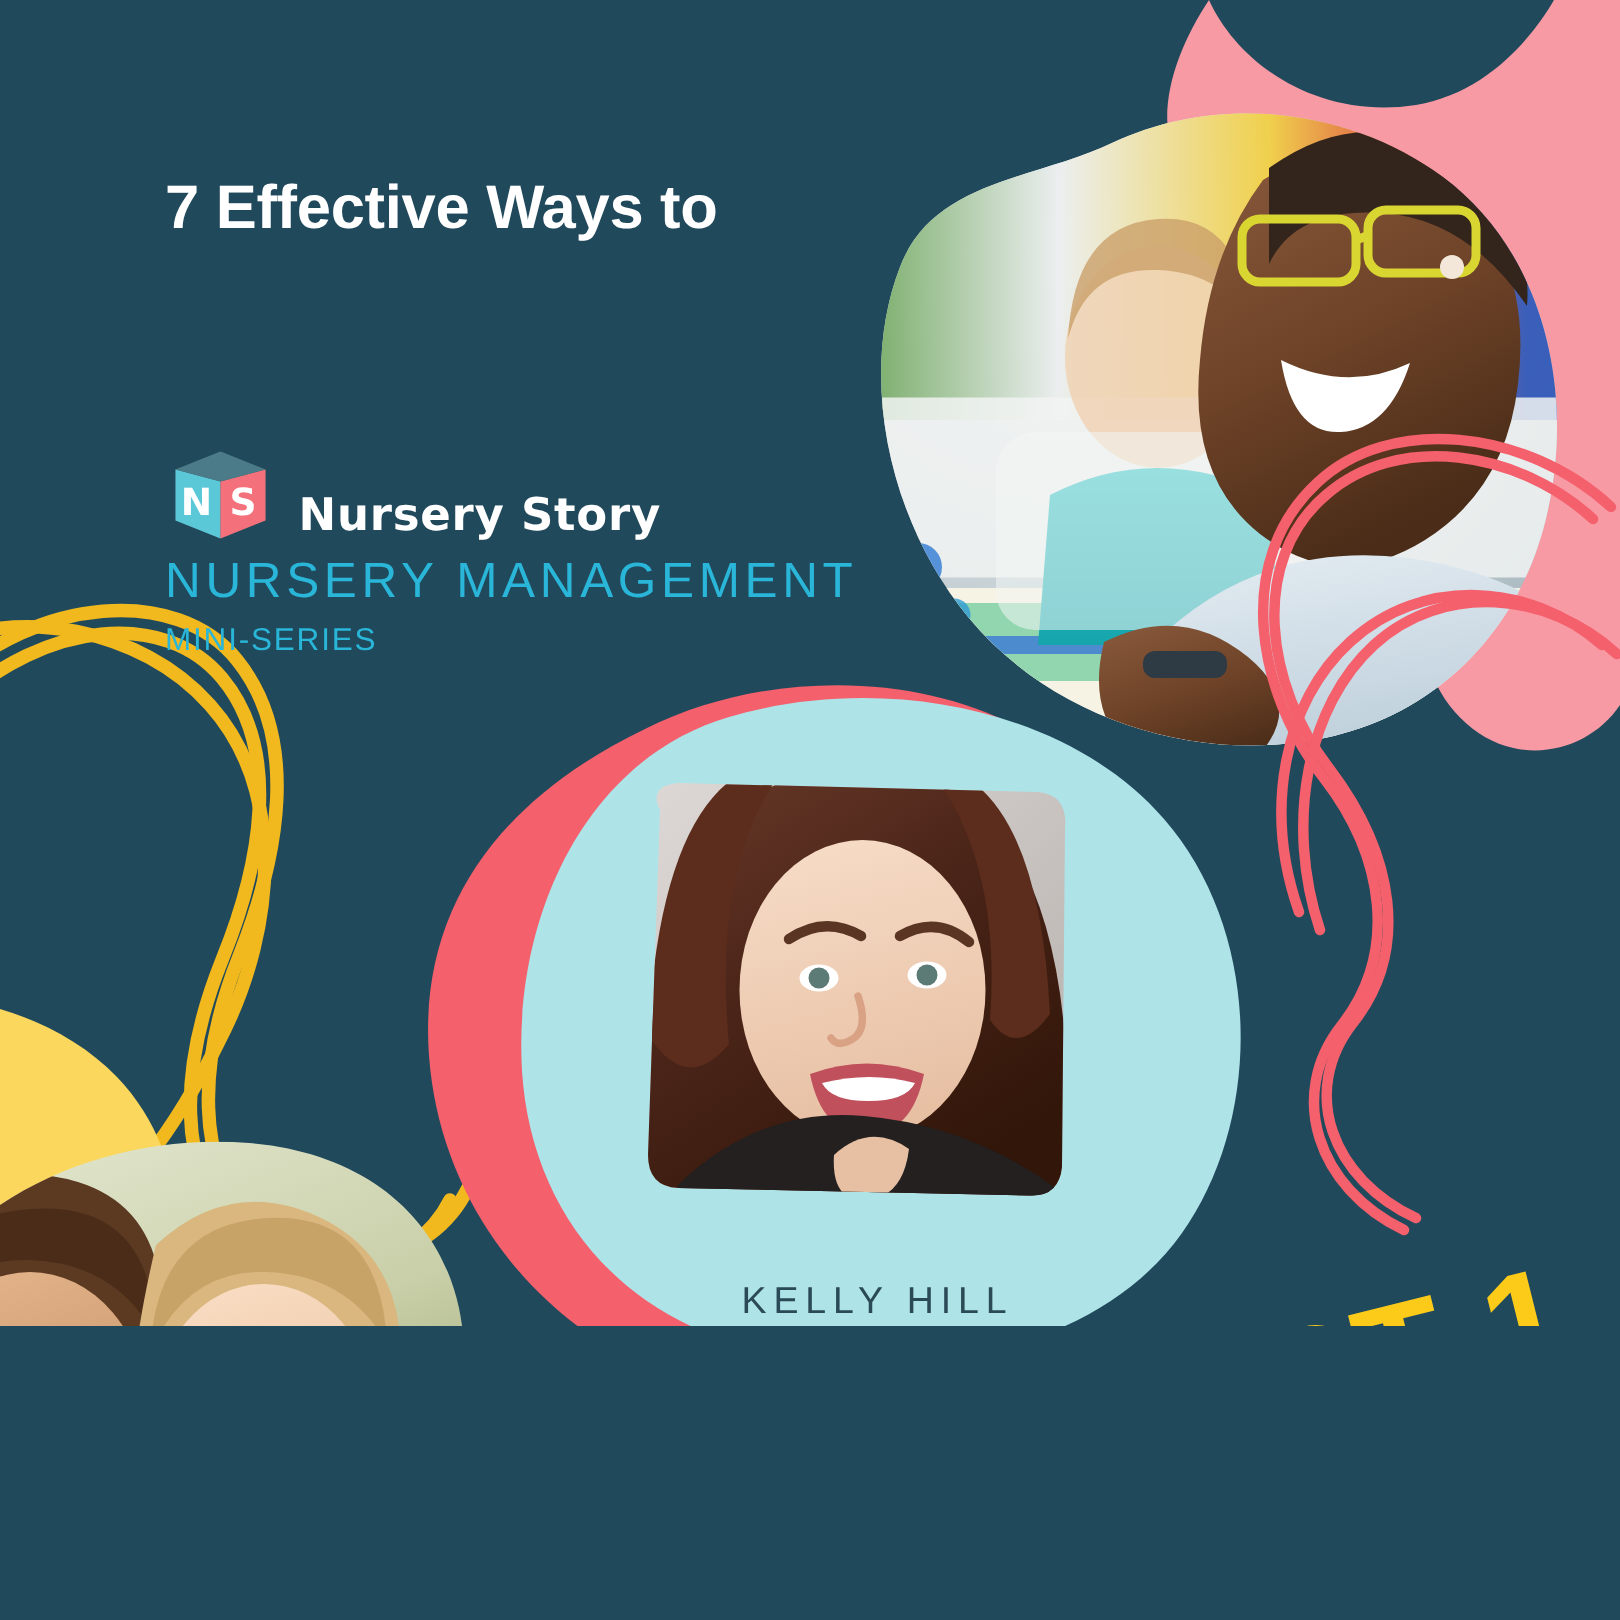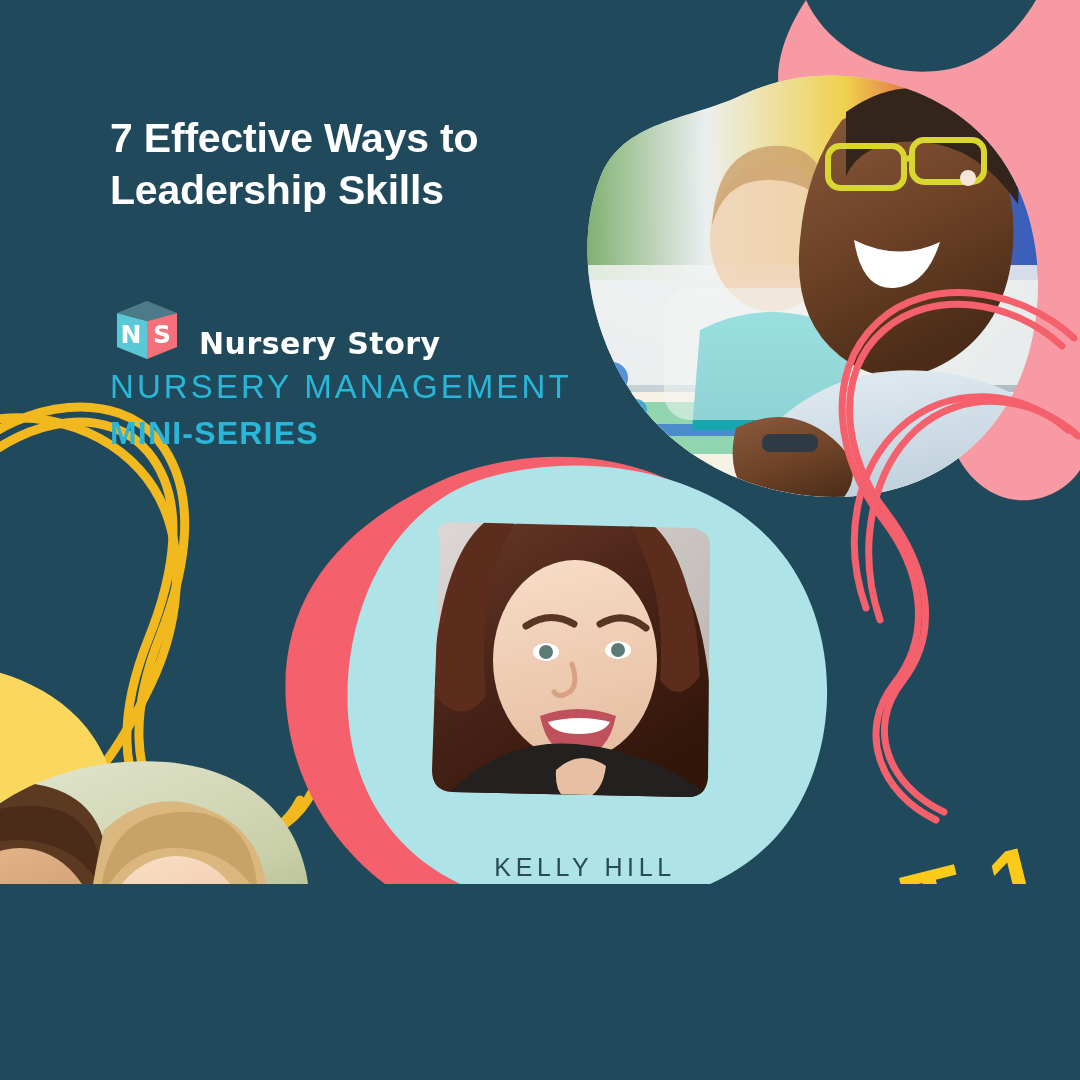--- a/index.html
+++ b/index.html
@@ -31,21 +31,21 @@
     font-family:"DejaVu Sans",sans-serif;
     margin-top:28px;
   }
   .mgmt{
     position:absolute;left:110px;top:368px;
     color:#29B6D8;font-size:33px;letter-spacing:3.1px;font-weight:400;
     font-family:"Liberation Sans","DejaVu Sans",sans-serif;
   }
   .mini{
     position:absolute;left:110px;top:415px;
-    color:#29B6D8;font-size:32px;letter-spacing:1.2px;font-weight:bold;
+    color:#29B6D8;font-size:21px;letter-spacing:1.2px;font-weight:normal;
     font-family:"Liberation Sans","DejaVu Sans",sans-serif;
   }
 
   
   .sp-name{
     position:absolute;left:0;right:0;top:812px;text-align:center;
     color:#2B4A57;font-size:25px;letter-spacing:4.6px;font-weight:400;
     font-family:"Liberation Sans","DejaVu Sans",sans-serif;
   }
   .sp-role{
@@ -268,21 +268,20 @@
       <path d="M540,716 q38,-14 76,0 q-8,40 -38,40 q-30,0 -38,-40 Z" fill="#c0505c"></path>
       <path d="M548,722 q32,-8 62,0 q-6,12 -31,12 q-25,0 -31,-12 Z" fill="#ffffff"></path>
       <path d="M452,790 q54,-52 124,-46 q70,6 128,48 l0,18 l-252,0 Z" fill="#23201f"></path>
       <path d="M556,770 q24,-22 50,-4 q-4,32 -28,34 q-24,2 -22,-30 Z" fill="#e7c0a4"></path>
     </g>
 
   </svg>
 
   <div class="headline">
     <div>7 Effective Ways to</div>
-    <div>Leadership Skills</div>
   </div>
 
   <div class="logo-row">
     <div class="logo-mark">
       <svg width="76" height="62" viewBox="0 0 76 62" xmlns="http://www.w3.org/2000/svg">
         <path d="M8,14 L38,2 L68,14 L68,48 L38,60 L8,48 Z" fill="#3E5C66"></path>
         <path d="M8,14 L38,22 L38,60 L8,48 Z" fill="#5BC8D8"></path>
         <path d="M38,22 L68,14 L68,48 L38,60 Z" fill="#F4707A"></path>
         <path d="M8,14 L38,2 L68,14 L38,22 Z" fill="#4B7B88"></path>
         <text x="22" y="44" font-family="DejaVu Sans, sans-serif" font-size="25" font-weight="bold" fill="#FFFFFF" text-anchor="middle">N</text>

